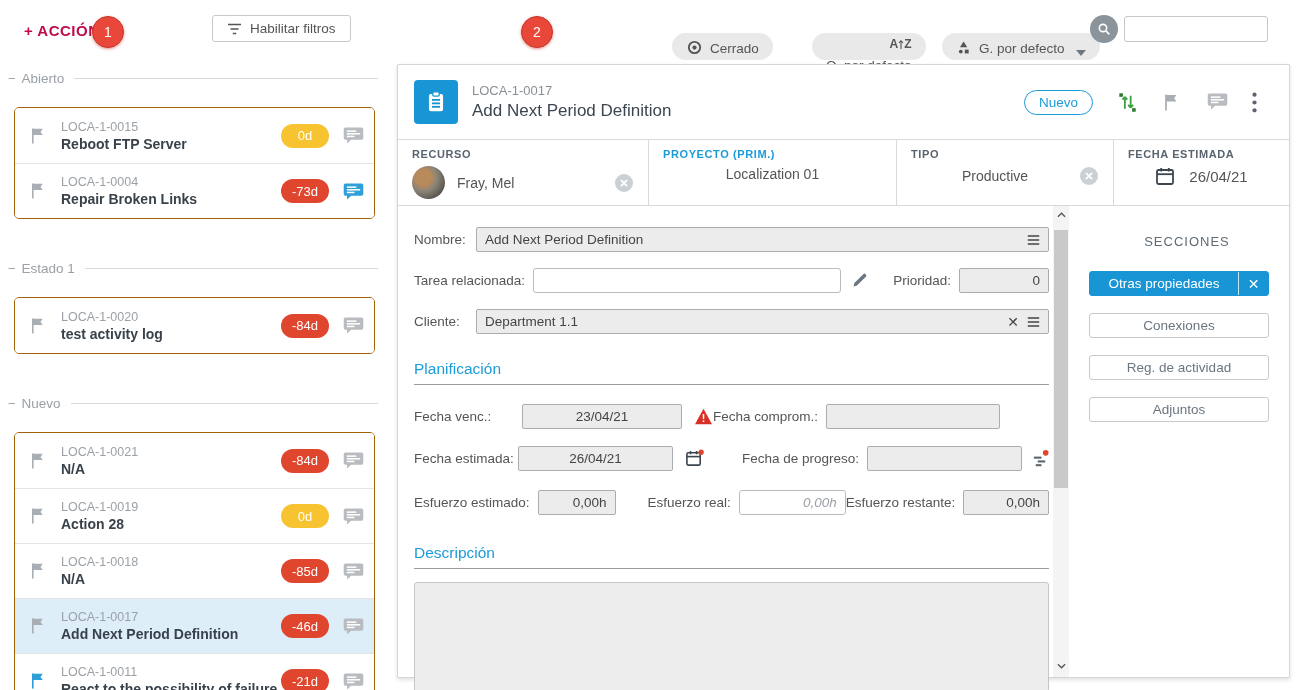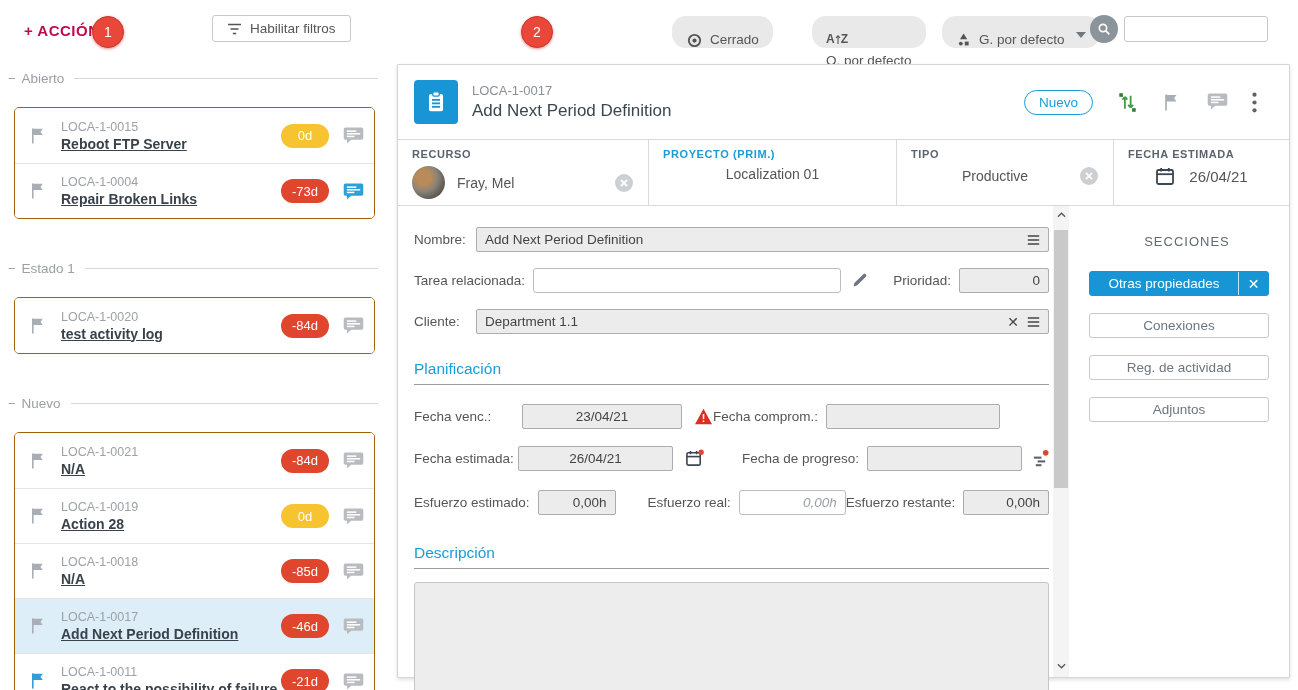--- a/index.html
+++ b/index.html
@@ -8,22 +8,22 @@
   #app { position:relative; width:1298px; height:690px; background:#fff; overflow:hidden; }
 
   
   .action-link { position:absolute; left:24px; top:22px; font-size:15px; font-weight:bold; letter-spacing:.5px; color:#c00a4c; cursor:pointer; }
   .notif-badge { position:absolute; width:32px; height:32px; border-radius:50%; background:#e8473a; border:1px solid #c8372a;
                  box-shadow:0 1px 3px rgba(200,40,30,.5); color:#fff; font-size:14px; display:flex; align-items:center; justify-content:center; }
   #badge-1 { left:92px; top:16px; }
   #badge-2 { left:521px; top:16px; }
   .filters-btn { position:absolute; left:212px; top:15px; height:27px; padding:0 14px; background:#fff; border:1px solid #c6cacd;
                  border-radius:3px; display:flex; align-items:center; gap:8px; font-size:13.5px; color:#555; cursor:pointer; }
-  .pill { position:absolute; top:16px; height:27px; border-radius:14px; background:#e9e9e9; display:flex; align-items:flex-start;
-          gap:7px; padding:16px 14px; font-size:13.5px; color:#555; cursor:pointer; }
+  .pill { position:absolute; top:33px; height:27px; border-radius:14px; background:#e9e9e9; display:flex; align-items:flex-end;
+          gap:7px; padding:4px 14px; font-size:13.5px; color:#555; cursor:pointer; }
   #pill-view { left:672px; }
   #pill-order { left:812px;flex-direction:column; }
   #pill-group { left:942px; }
   .az-glyph { font-size:12px; font-weight:bold; color:#555; display:flex; align-items:center; }
   .caret { margin-left:4px; }
   .search-btn { position:absolute; left:1090px; top:15px; width:28px; height:28px; border-radius:50%; background:#8b949b;
                 display:flex; align-items:center; justify-content:center; cursor:pointer; }
   .search-field { position:absolute; left:1124px; top:16px; width:144px; height:26px; border:1px solid #c3c7ca; border-radius:3px;
                   background:#fff; display:flex; align-items:center; }
   .search-field input { flex:1; border:none; outline:none; height:100%; padding:0 6px; font-size:13px; background:transparent; }
@@ -35,21 +35,21 @@
   .group-label { color:#9aa0a6; font-size:13.5px; white-space:nowrap; }
   .group-line { flex:1; border-top:1px solid #d8d8d8; margin-left:10px; }
   .card { border:1px solid #a16207; border-radius:5px; background:#fff; margin:0 0 41px 6px; width:361px; overflow:hidden; }
   .task-item { display:flex; align-items:center; height:55px; padding:0 10px 0 14px; cursor:pointer; background:#fff; }
   .task-item + .task-item { border-top:1px solid #e4e4e4; }
   .task-item.selected { background:#ddeef8; }
   .flag-ic { width:20px; height:20px; color:#a8aeb4; flex:0 0 auto; margin-right:12px; }
   .flag-ic.blue { color:#2e9fd9; }
   .task-text { flex:1; min-width:0; }
   .task-code { font-size:12.5px; color:#9ba1a7; margin-bottom:2px; }
-  .task-title { font-size:14px; font-weight:600; color:#39424a; white-space:nowrap; overflow:hidden;text-decoration:underline; }
+  .task-title { font-size:14px; font-weight:600; color:#39424a; white-space:nowrap; overflow:hidden; }
   .due-badge { min-width:48px; height:24px; border-radius:12px; color:#fff; font-size:13px; display:flex; align-items:center;
                justify-content:center; padding:0 8px; margin-right:14px; }
   .due-badge.red { background:#e0452e; }
   .due-badge.yellow { background:#f7c331; }
   .comment-ic { width:21px; height:19px; color:#b8bcc0; flex:0 0 auto; cursor:pointer; }
   .comment-ic.blue { color:#2e9fd9; }
 
   
   .panel { position:absolute; left:397px; top:64px; width:893px; height:614px; background:#fff; border:1px solid #d5d5d5;
            border-radius:1px; box-shadow:0 2px 4px rgba(0,0,0,.12); }

